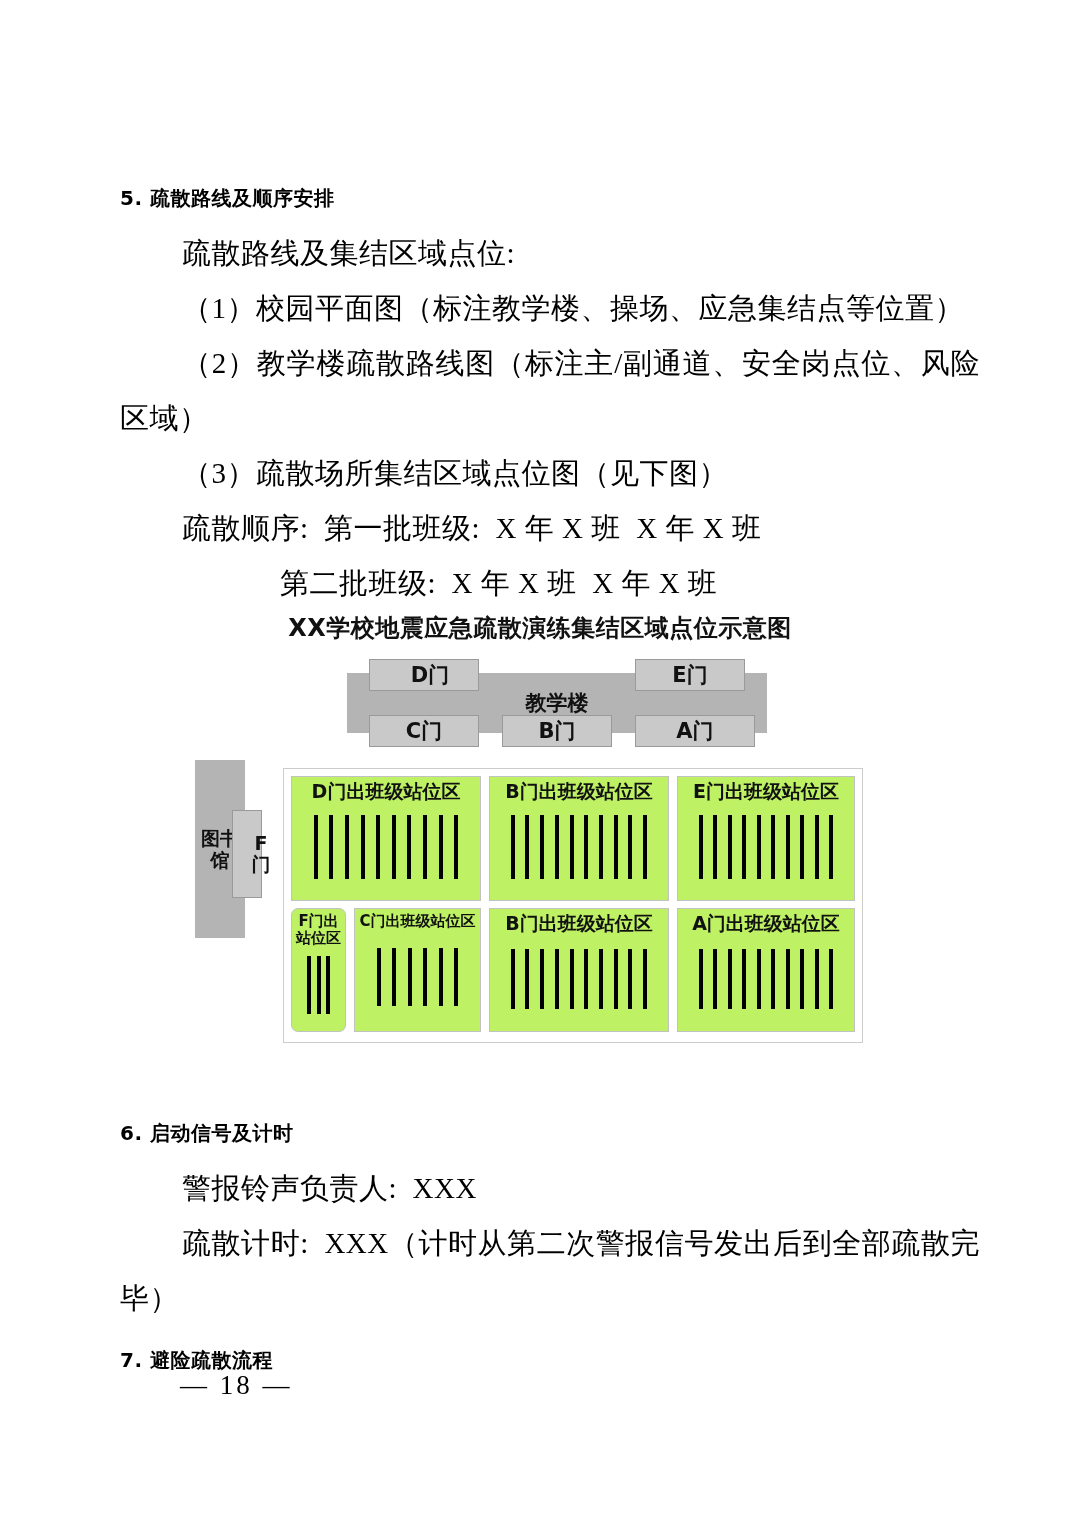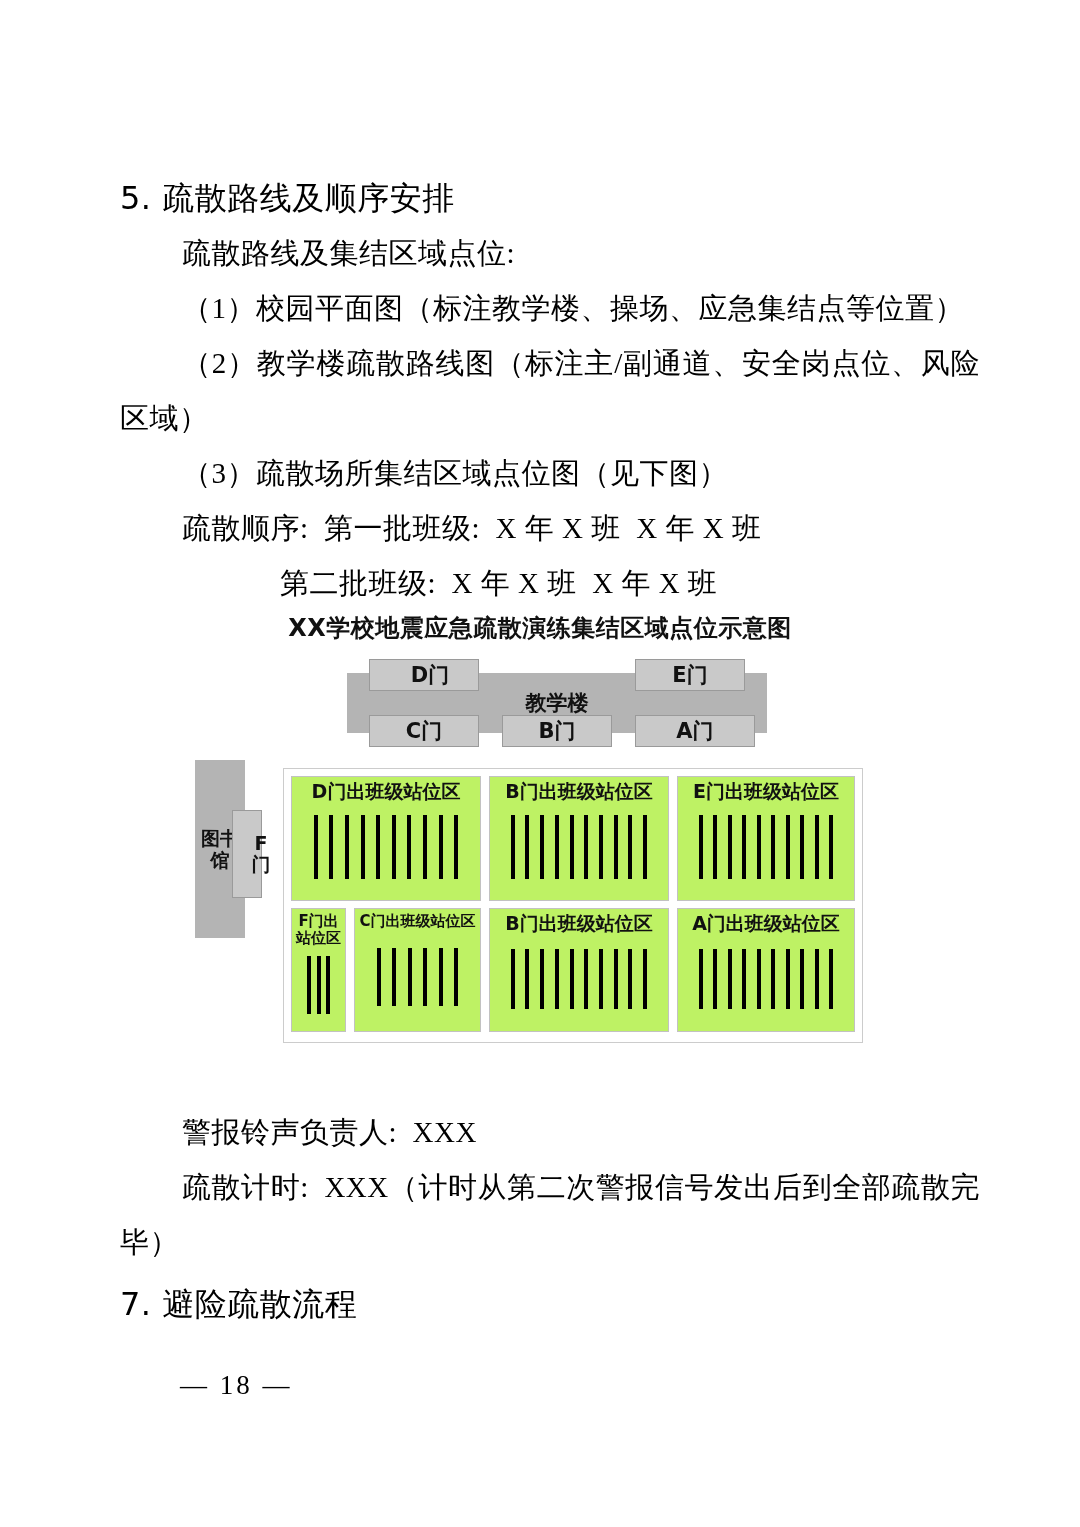--- a/index.html
+++ b/index.html
@@ -31,22 +31,22 @@
   .para {
     font-size: 29px;
     line-height: 55px;
     letter-spacing: 0.5px;
     white-space: pre-wrap;
     margin: 0;
     text-align: justify;
   }
   .heading {
     font-family: "DejaVu Sans", "Liberation Sans", sans-serif;
-    font-weight: normal;
-    font-size: 32px;
+    font-weight: bold;
+    font-size: 20px;
     line-height: 56px;
     margin: 0;
     letter-spacing: 0.5px;
   }
   .indent1 { text-indent: 62px; }
   .indent-deep { padding-left: 160px; }
   .nohang { text-indent: 62px; }
 
   
   .figure-wrap {
@@ -213,21 +213,21 @@
     background: #000000;
     height: 64px;
   }
   .grid-row.bot .bar { height: 60px; }
   .zone.narrow .bar, .zone.medium .bar { height: 58px; }
 
   
   .z-d { flex: 0 0 190px; }
   .z-b1 { flex: 0 0 180px; }
   .z-e { flex: 1 1 auto; }
-  .z-f { flex: 0 0 55px; }
+  .z-f { flex: 0 0 55px; border-radius: 7px; }
   .z-c { flex: 0 0 127px; }
   .z-b2 { flex: 0 0 180px; }
   .z-a { flex: 1 1 auto; }
 
   
   .page-number {
     position: absolute;
     left: 160px;
     top: 1370px;
     font-size: 27px;
@@ -368,20 +368,21 @@
               <div class="bar"></div>
               <div class="bar"></div>
             </div>
         </div>
       </div>
 
     </div>
   </div>
 
   <div class="doc-body" style="top:1105px;">
+    <p class="heading">6. 启动信号及计时</p>
     <p class="para nohang">警报铃声负责人:  XXX</p>
     <p class="para nohang">疏散计时:  XXX（计时从第二次警报信号发出后到全部疏散完毕）</p>
     <p class="heading" style="margin-top:6px;">7. 避险疏散流程</p>
   </div>
 
   <div class="page-number">— 18 —</div>
 
 </div>
 
 </body></html>

